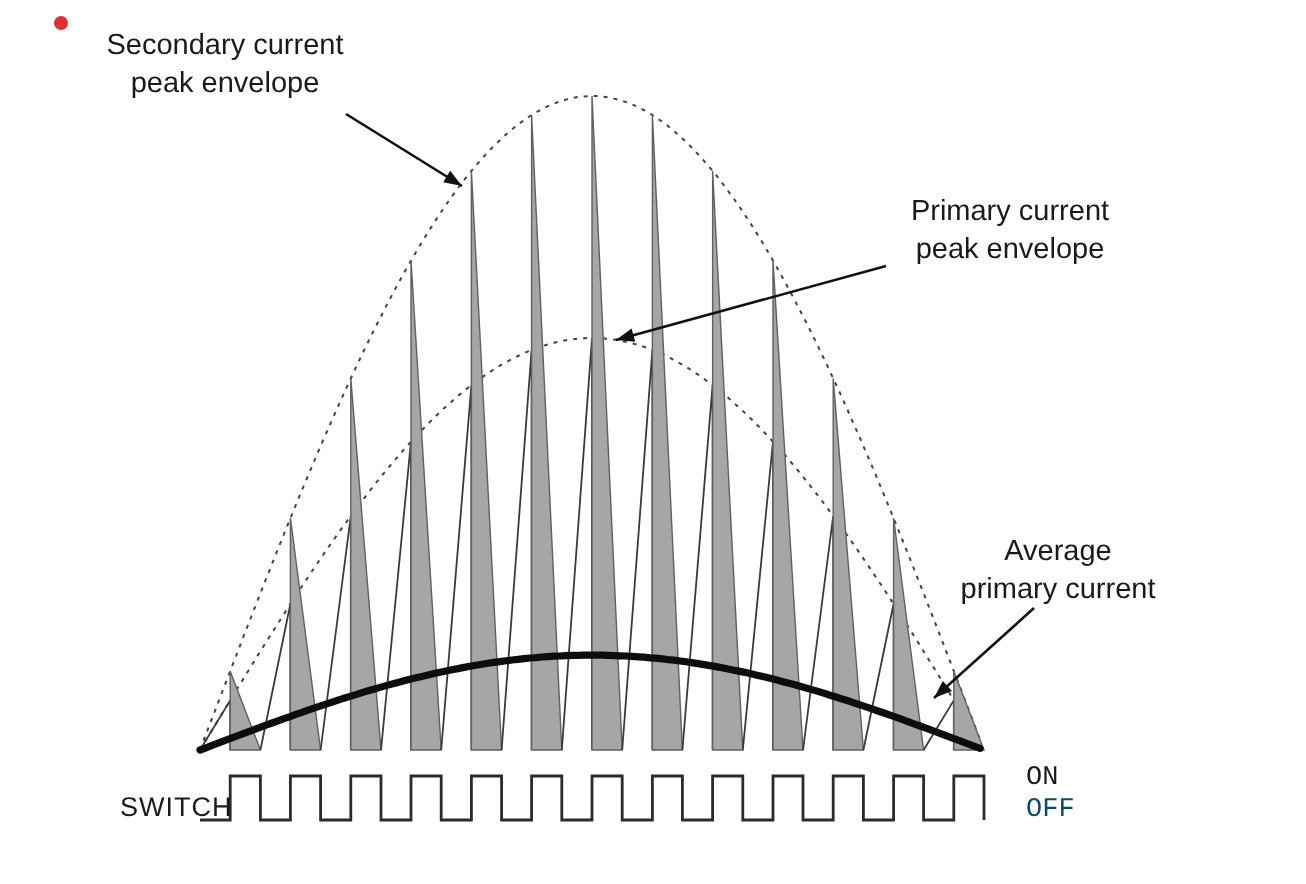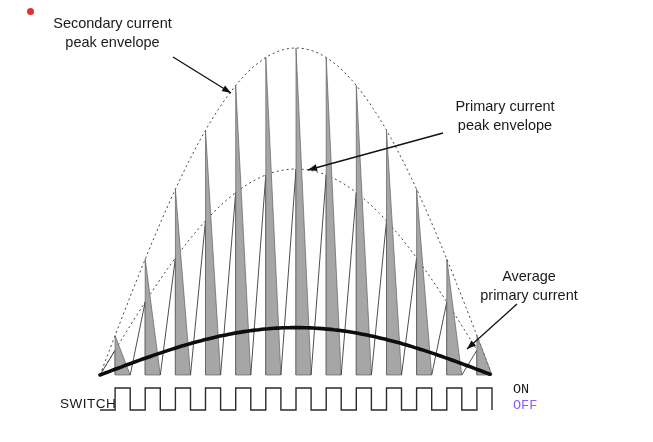--- a/index.html
+++ b/index.html
@@ -23,21 +23,21 @@
     position:absolute;
     font-size:13.5px;
     letter-spacing:0.5px;
     color:#1a1a1a;
   }
   .state{
     position:absolute;
     font-size:13.5px;
     font-family:Liberation Mono, monospace;
   }
-  .state.off{color:#8b5cf6;}
+  .state.off{color:#0c4a6e;}
   .red-dot{
     position:absolute;
     left:27px;top:8px;
     width:7px;height:7px;
     border-radius:50%;
   }
 </style>
 </head>
 <body>
 

